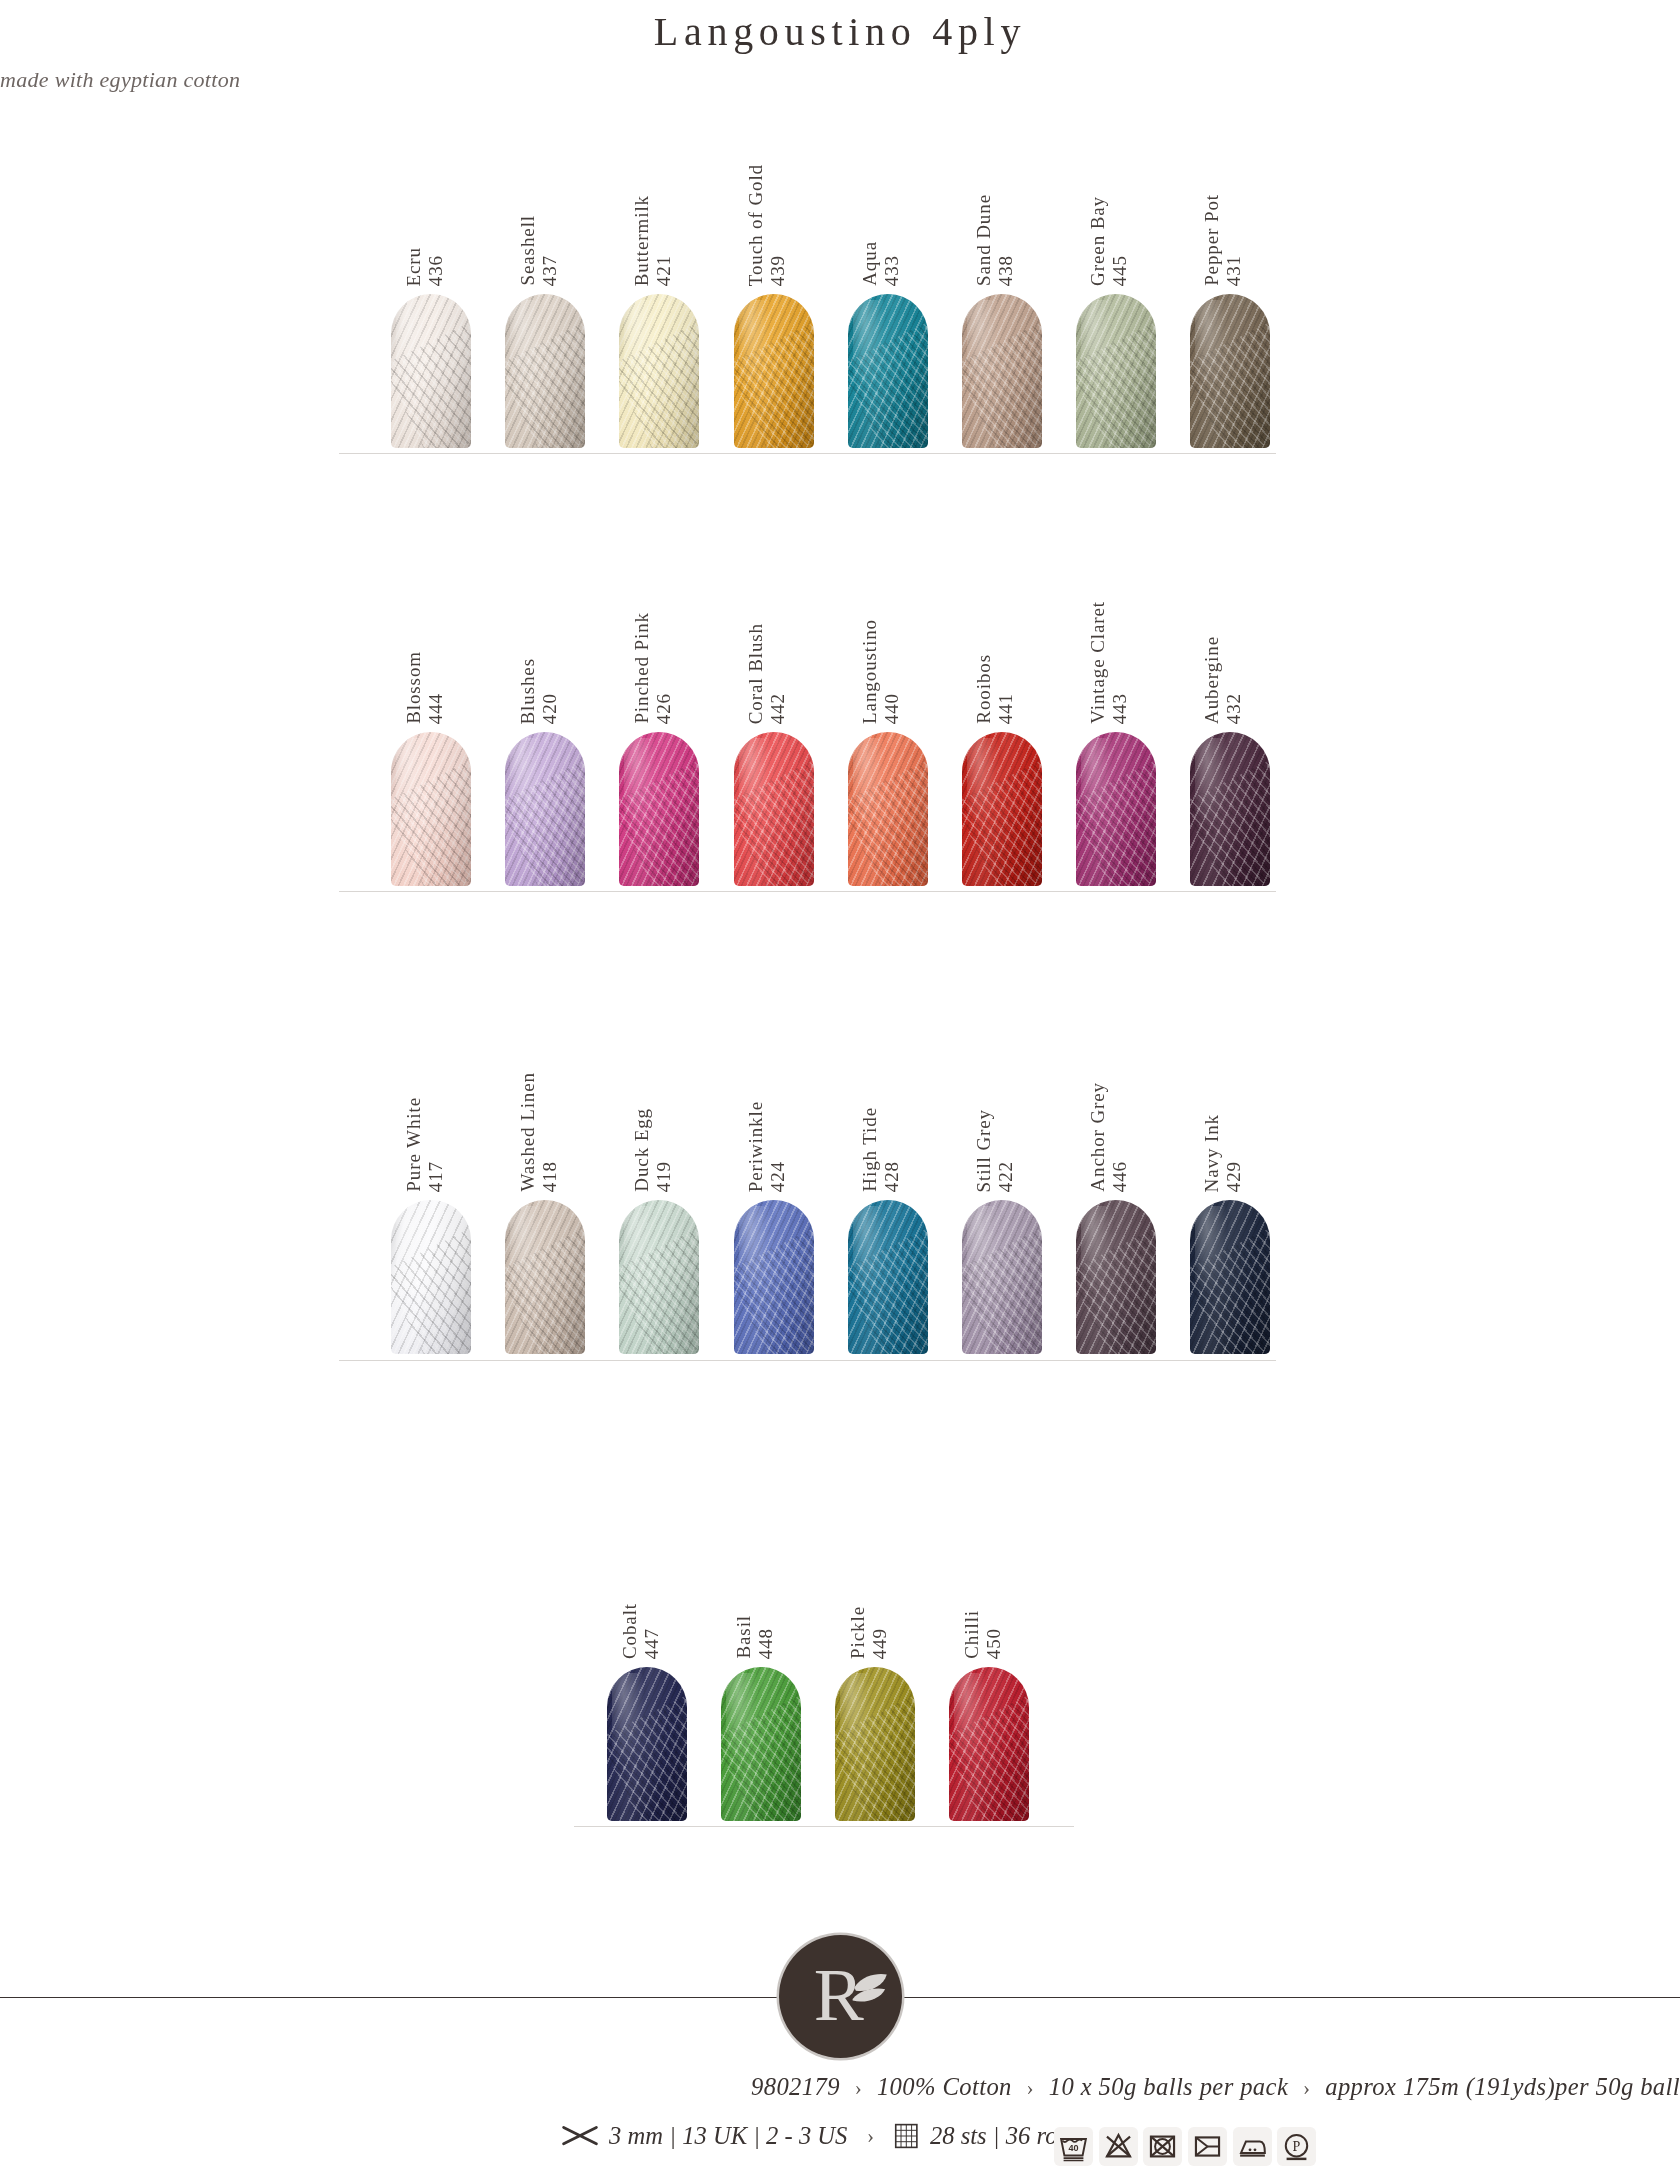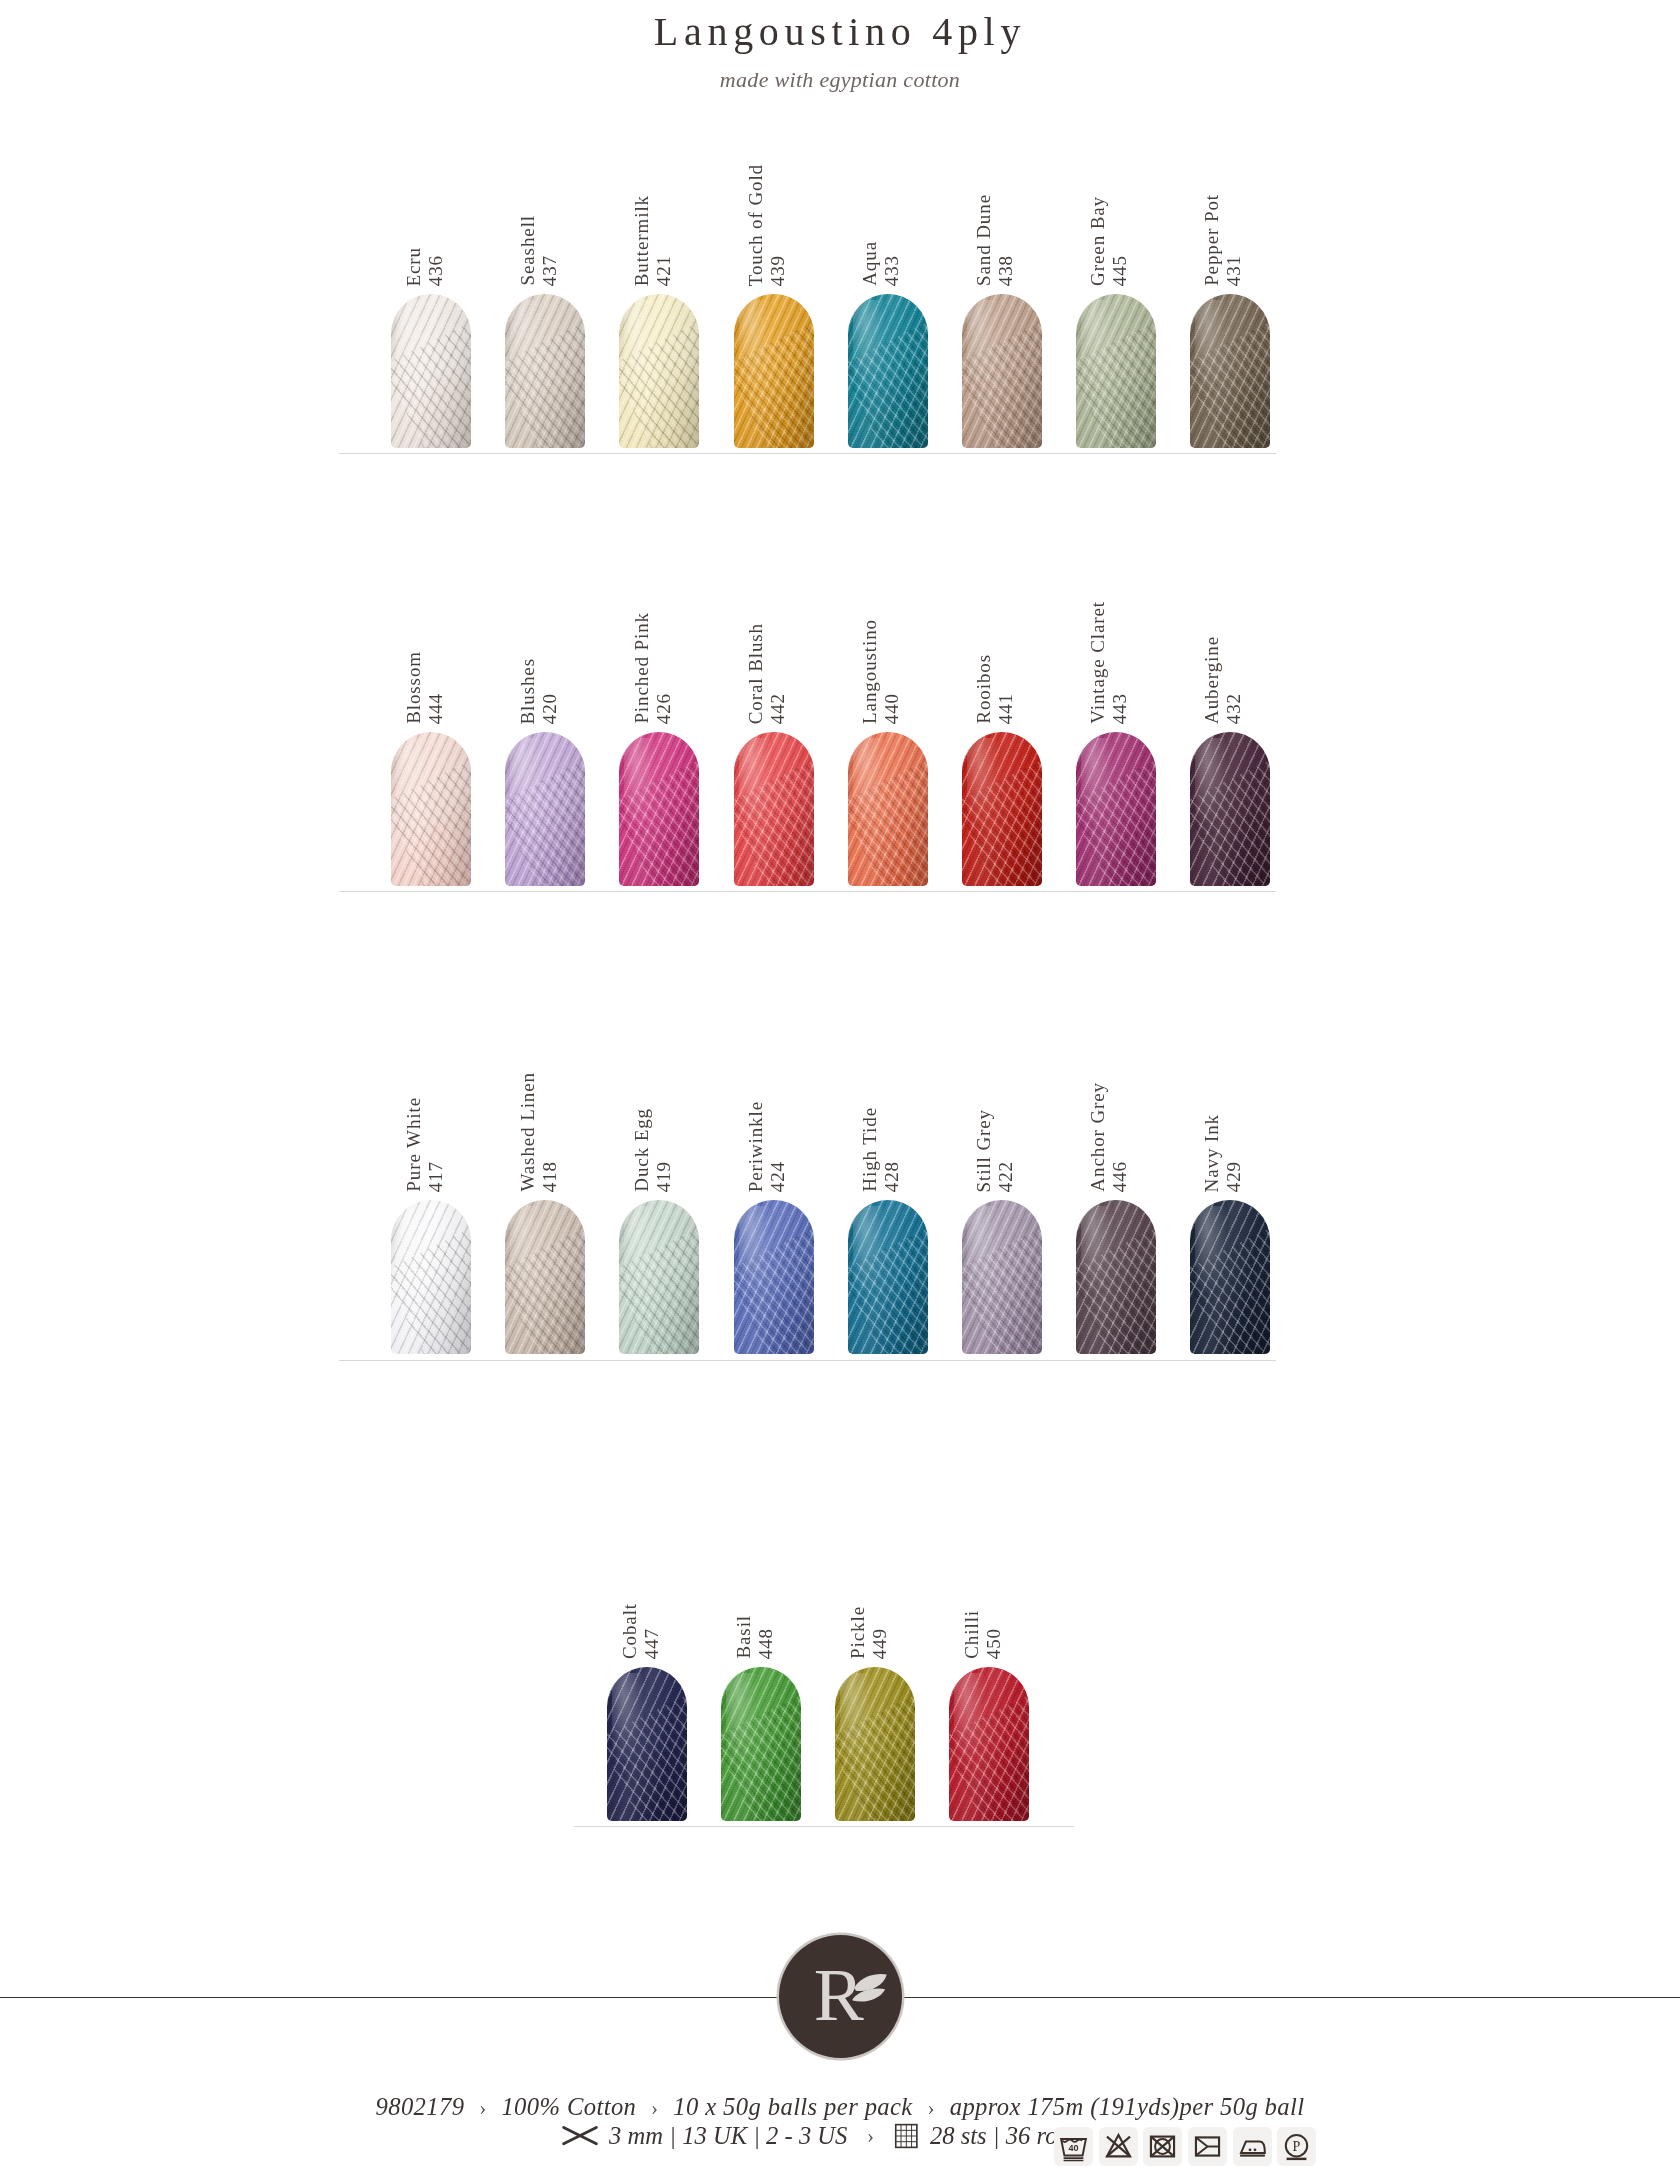--- a/index.html
+++ b/index.html
@@ -13,21 +13,21 @@
   
   .title{
     position:absolute;top:8.2px;left:0;width:1680px;
     text-align:center;
     font-family:"Liberation Serif",serif;
     font-size:40px;letter-spacing:5.7px;color:#3a3331;
     font-weight:400;
   }
   .subtitle{
     position:absolute;top:67px;left:0;width:1680px;
-    text-align:center;
+    text-align:left;
     font-style:italic;font-size:22px;color:#6e6663;
     letter-spacing:0.3px;
   }
   
   .row{position:absolute;left:0;width:1680px;}
   .swatch{position:absolute;top:0;}
   .label-wrap{position:absolute;display:flex;flex-direction:row-reverse;align-items:flex-end;height:189px;}
   .lbl-col{
     writing-mode:vertical-rl;
     transform:rotate(180deg);
@@ -91,22 +91,22 @@
     display:flex;align-items:center;justify-content:center;
   }
   .logo .r{
     font-family:"Liberation Serif",serif;
     font-size:75px;color:#d9d6d3;line-height:1;
     margin-right:3.3px;margin-top:-3.3px;
   }
   .logo .leaf{position:absolute;left:72px;top:36px;}
   .specline{
     position:absolute;left:0;width:1680px;
-    text-align:center;font-style:italic;
-    font-size:24.6px;color:#3a3331;letter-spacing:0.4px;margin-top:20px;
+    text-align:right;font-style:italic;
+    font-size:24.6px;color:#3a3331;letter-spacing:0.4px;
   }
   .specline2{
     position:absolute;left:0;width:1680px;
     display:flex;align-items:center;justify-content:center;
     font-style:italic;font-size:24.6px;color:#3a3331;gap:11.5px;
   }
   .chev{font-style:normal;color:#5a534f;font-size:21.3px;padding:0 8.2px;}
   .needle-icon{display:inline-block;width:36px;height:21.3px;}
   .grid-icon{display:inline-block;width:24.6px;height:26px;}
   .care{

